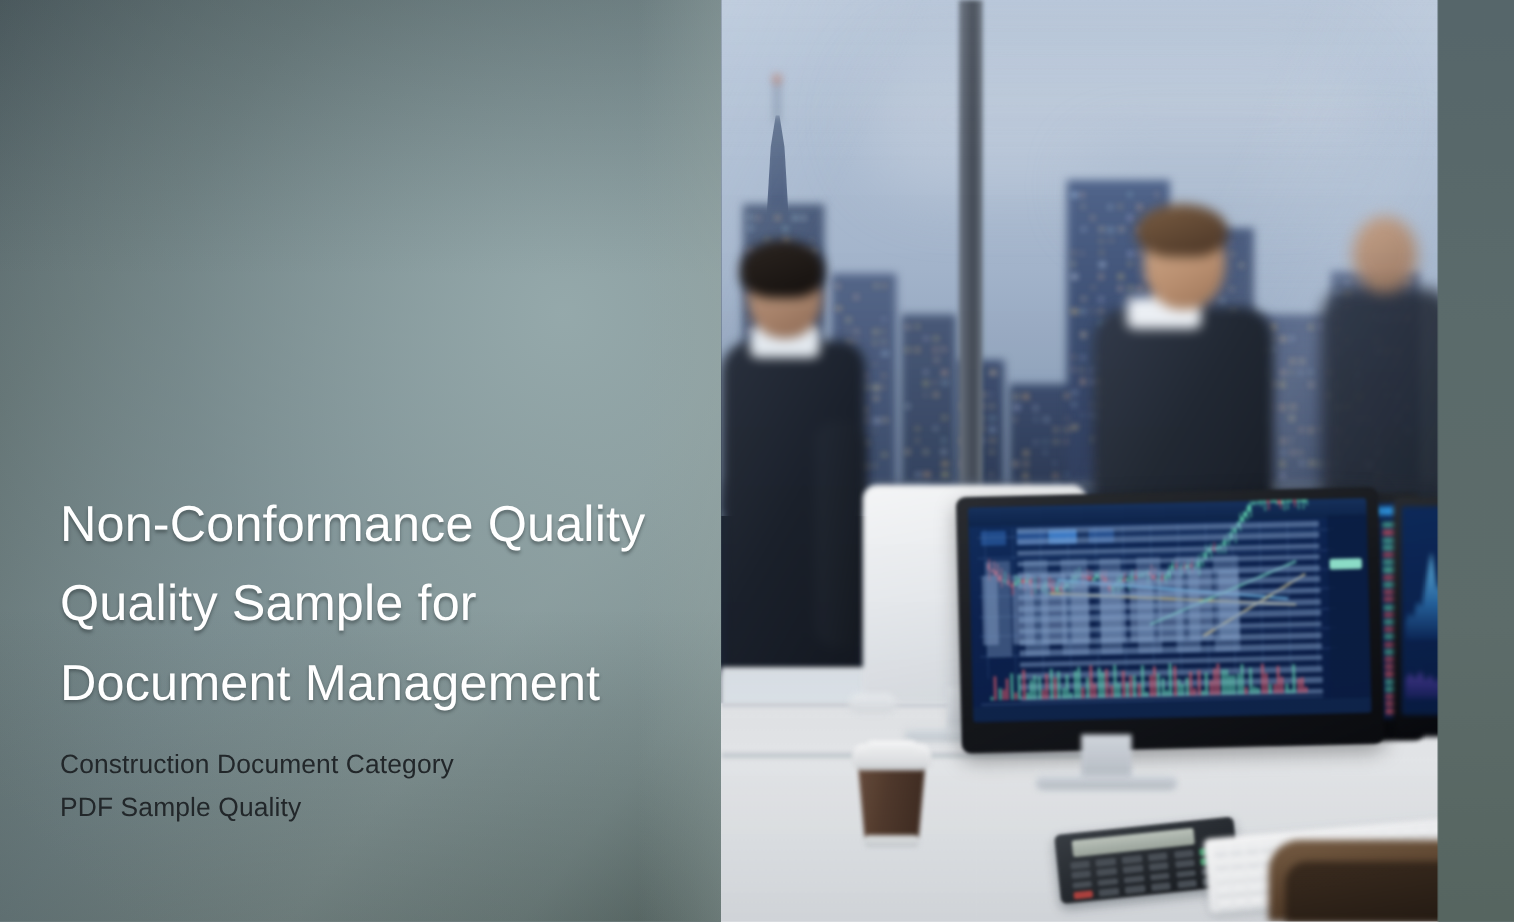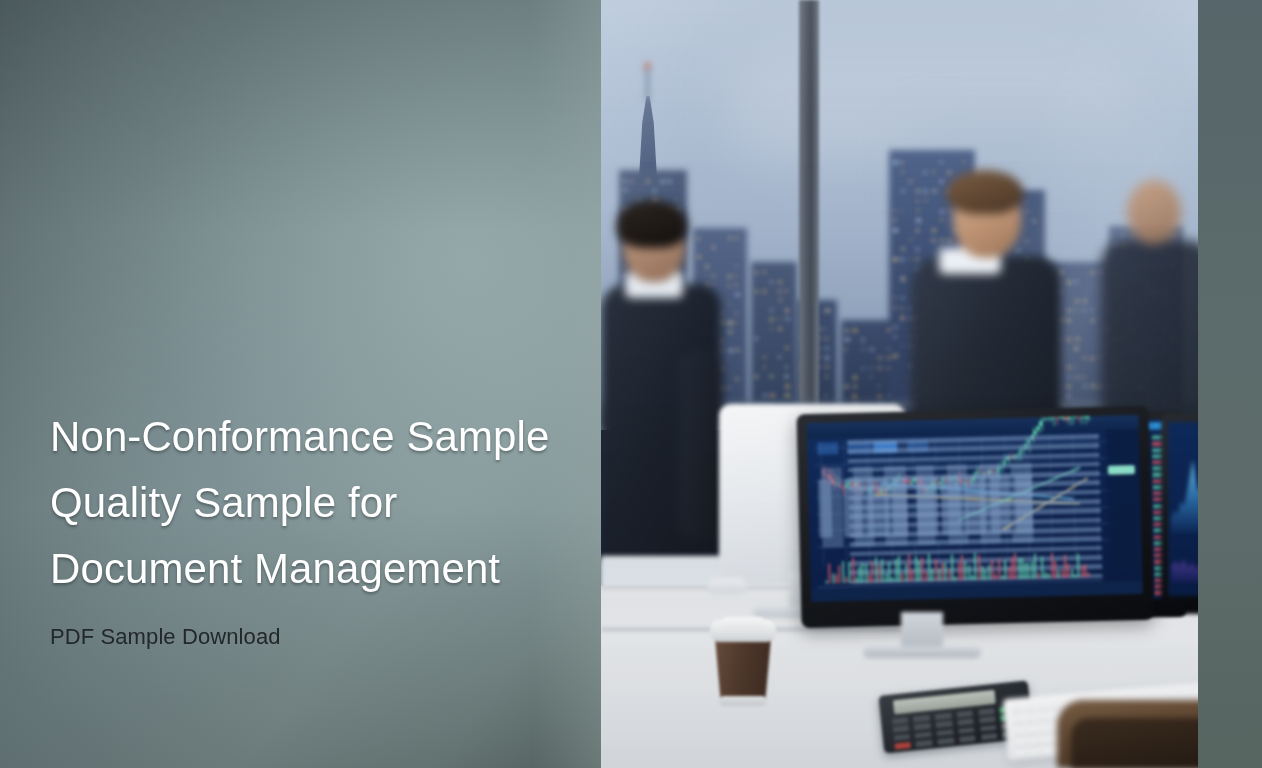--- a/index.html
+++ b/index.html
@@ -1406,22 +1406,23 @@
     <div class="ph chair"></div>
     <div class="chair-inner"></div>
 
     <div class="photo-soft"></div>
   </div>
 
   <div class="right-bar"></div>
 
   <div class="text-block">
     <h1 class="title">
-      <span class="tline">Non-Conformance Sample</span>
+      <span class="tline">Non-Conformance Quality</span>
       <span class="tline">Quality Sample for</span>
       <span class="tline">Document Management</span>
     </h1>
     <p class="subtitle">
-      <span class="sline">PDF Sample Download</span>
+      <span class="sline">Construction Document Category</span>
+      <span class="sline">PDF Sample Quality</span>
     </p>
   </div>
 
 </div>
 
 </body></html>

